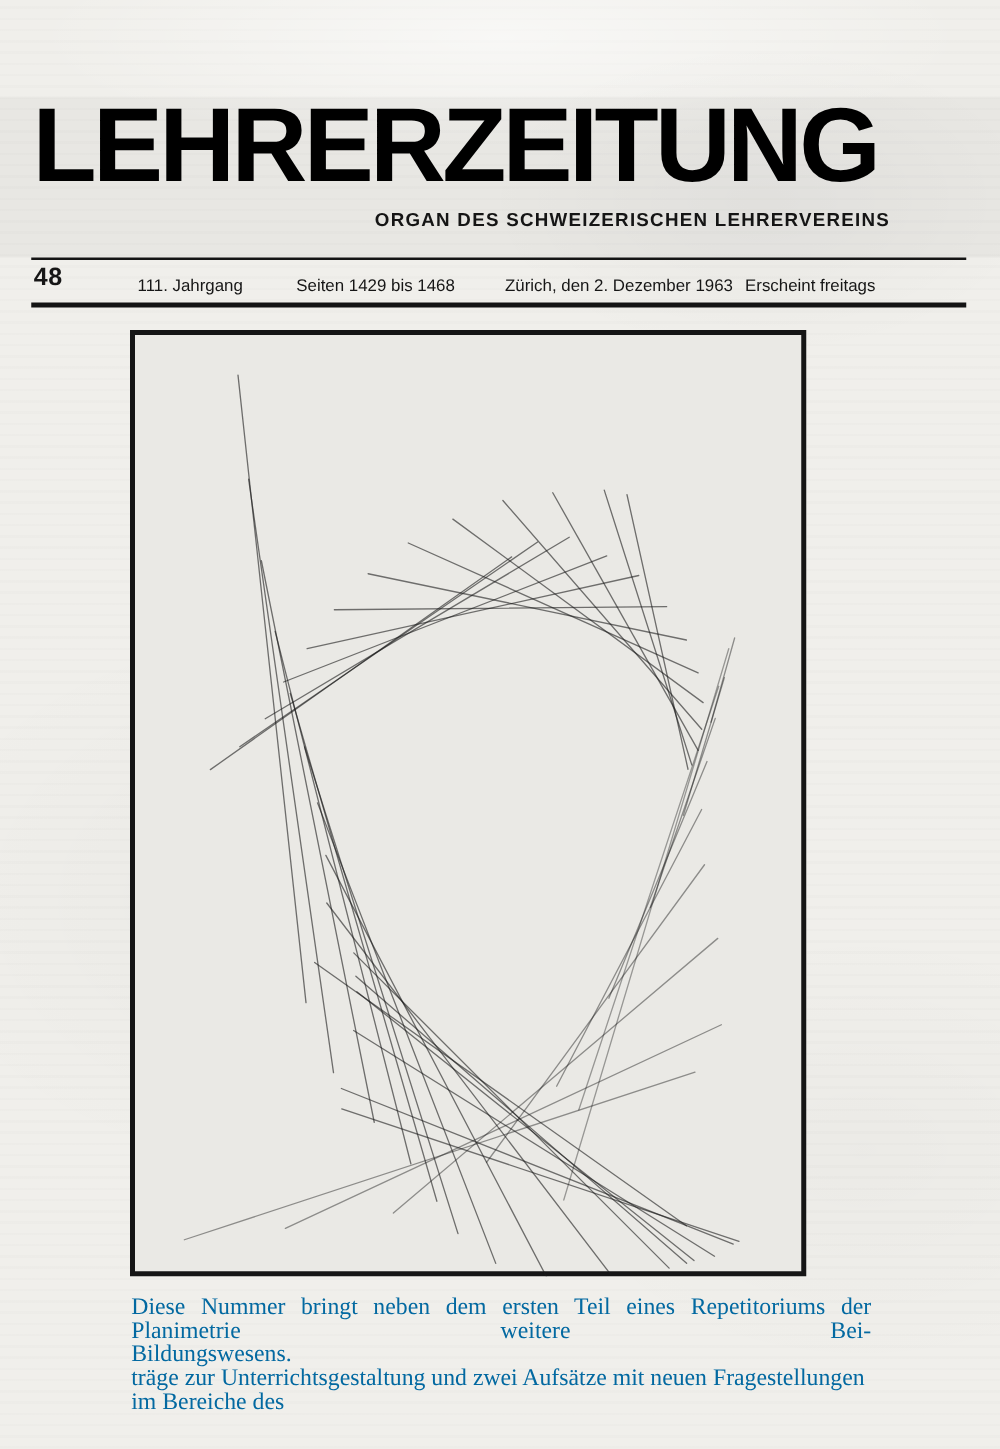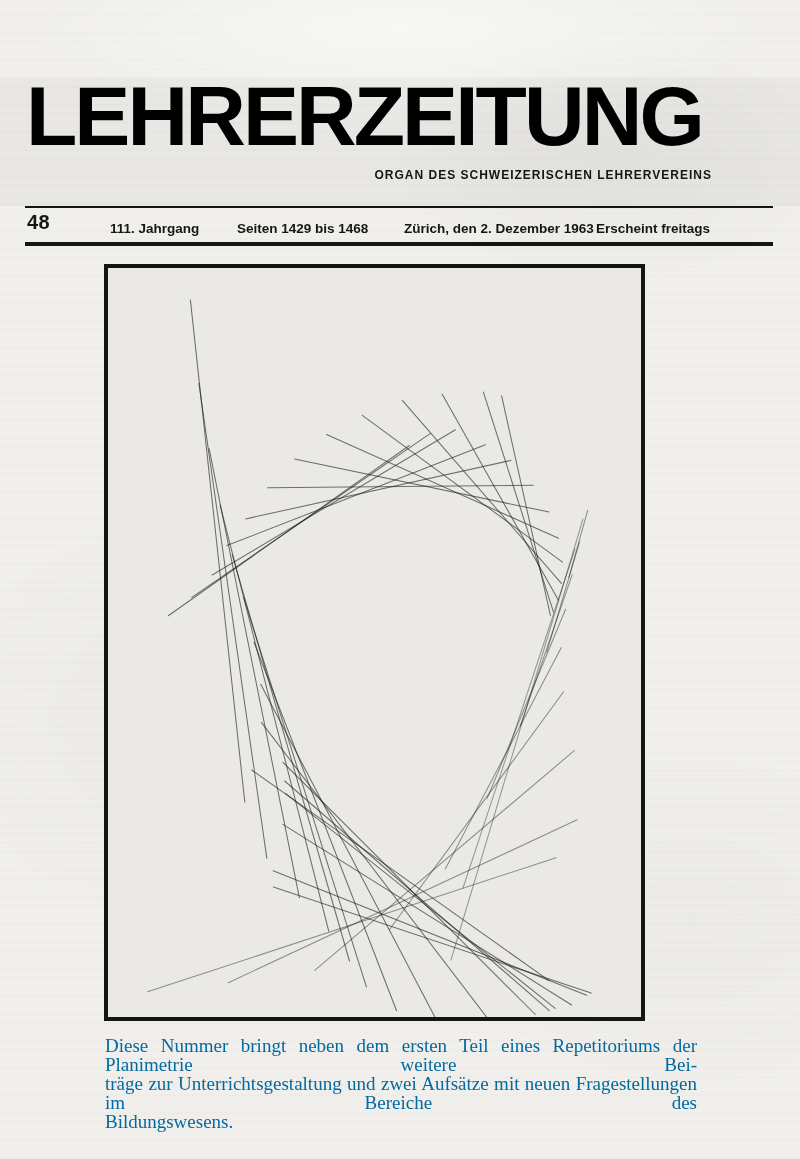--- a/index.html
+++ b/index.html
@@ -30,32 +30,32 @@
     font-size:20px;font-weight:bold;letter-spacing:1.5px;
     color:var(--ink,#161616);white-space:nowrap;
   }
   .masthead{
     position:absolute;left:26px;top:74px;
     font-size:84px;font-weight:bold;letter-spacing:-0.035em;
     line-height:1.0;color:#000000;white-space:nowrap;
   }
   .organ{
     position:absolute;right:88px;top:168px;
-    font-size:12px;font-weight:bold;letter-spacing:1px;
+    font-size:15px;font-weight:bold;letter-spacing:1px;
     white-space:nowrap;color:#151515;
   }
   .rule{position:absolute;left:25px;width:748px;background:#141414;}
   .rule.thin{top:206px;height:2px;}
   .rule.thick{top:242px;height:4px;}
   .issuebar{position:absolute;left:0;top:0;width:800px;height:0;}
   .issue-number{
     position:absolute;left:27px;top:211px;
     font-size:20px;font-weight:bold;letter-spacing:0.5px;
   }
-  .ib{position:absolute;top:221px;font-size:13.5px;font-weight:bold;white-space:nowrap;text-align:center;}
+  .ib{position:absolute;top:221px;font-size:13.5px;font-weight:normal;white-space:nowrap;text-align:center;}
   .ib.volume{left:110px;}
   .ib.pages{left:237px;}
   .ib.place{left:404px;}
   .ib.freq{left:596px;}
   .frame{
     position:absolute;left:104px;top:264px;width:541px;height:757px;
     border:4px solid #151515;box-sizing:border-box;
     background:var(--panel,#eae9e5);
   }
   .frame svg{position:absolute;left:-4px;top:-4px;}
@@ -132,17 +132,17 @@
         <line x1="574.2" y1="750.7" x2="314.7" y2="970.4" stroke="#1b1b1b" stroke-width="1.05" stroke-opacity="0.45" stroke-linecap="round"></line>
         <line x1="577.1" y1="819.8" x2="228.3" y2="982.7" stroke="#1b1b1b" stroke-width="1.05" stroke-opacity="0.45" stroke-linecap="round"></line>
         <line x1="556.0" y1="857.7" x2="147.5" y2="991.8" stroke="#1b1b1b" stroke-width="1.05" stroke-opacity="0.45" stroke-linecap="round"></line>
         <line x1="583.0" y1="519.0" x2="451.0" y2="960.0" stroke="#1b1b1b" stroke-width="1.05" stroke-opacity="0.4" stroke-linecap="round"></line>
         <line x1="575.0" y1="549.0" x2="463.0" y2="888.0" stroke="#1b1b1b" stroke-width="1.05" stroke-opacity="0.4" stroke-linecap="round"></line>
       </svg>
   </div>
 
   <div class="caption">
     <div class="l">Diese Nummer bringt neben dem ersten Teil eines Repetitoriums der Planimetrie weitere Bei-</div>
+    <div class="l">Bildungswesens.</div>
     <div class="l">träge zur Unterrichtsgestaltung und zwei Aufsätze mit neuen Fragestellungen im Bereiche des</div>
-    <div class="l">Bildungswesens.</div>
   </div>
 
 </div>
 
 </body></html>

